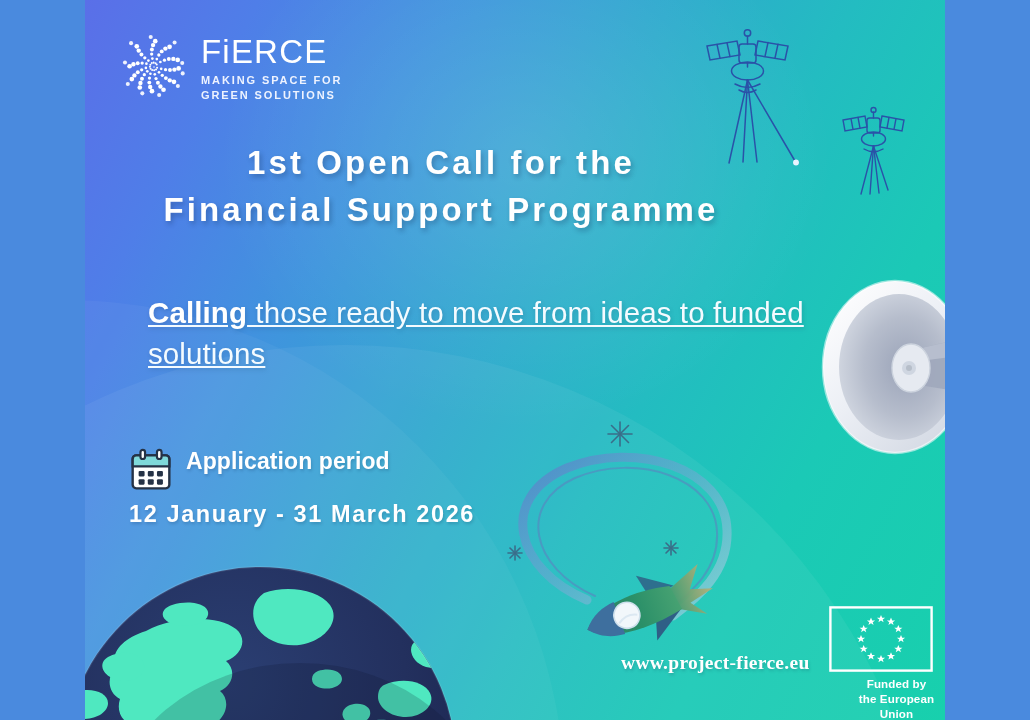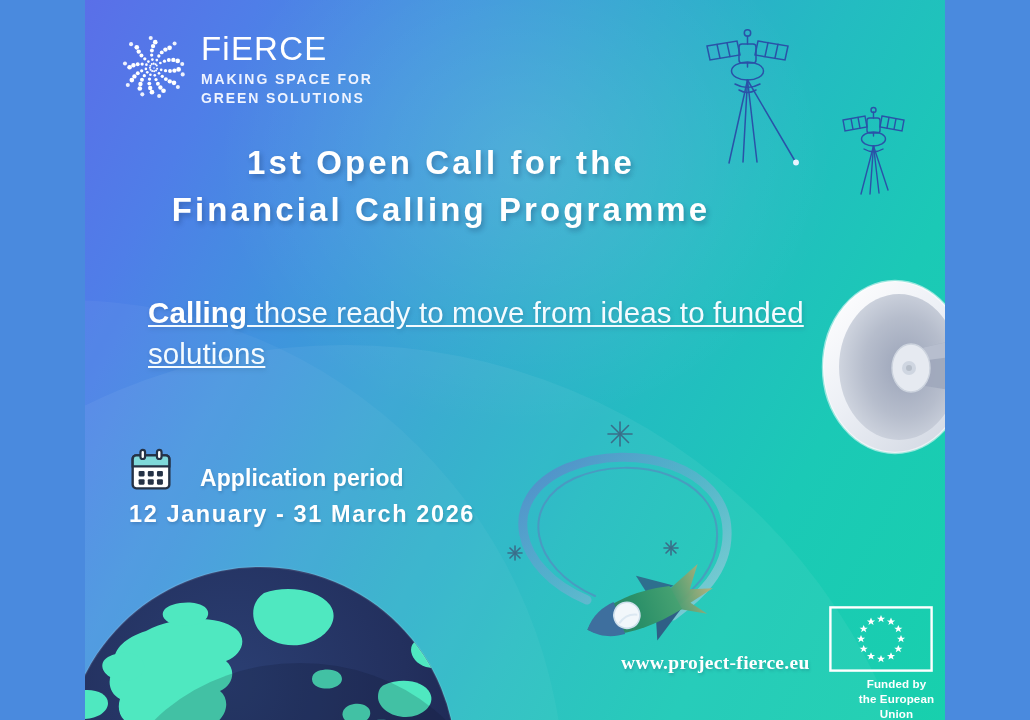--- a/index.html
+++ b/index.html
@@ -93,21 +93,21 @@
   .logo-word {
     color: #ffffff;
     font-size: 33px;
     font-weight: 400;
     letter-spacing: 1.2px;
     line-height: 1;
     font-family: "Liberation Sans", sans-serif;
   }
   .logo-tag {
     color: #eef3ff;
-    font-size: 14px;
+    font-size: 11px;
     font-weight: 700;
     letter-spacing: 1.9px;
     line-height: 1.35;
     margin-top: 5px;
     white-space: pre-line;
   }
 
   
   .headline {
     position: absolute;
@@ -136,21 +136,21 @@
     font-weight: 300;
     line-height: 1.38;
     letter-spacing: 0.1px;
     text-shadow: 1px 2px 4px rgba(20,50,90,0.20);
     text-decoration: underline;
   }
   .subhead b { font-weight: 700; color: #ffffff; }
 
   
   .appblock { position: absolute; left: 44px; top: 448px; }
-  .appline { display: flex; align-items: flex-end; gap: 27px; }
+  .appline { display: flex; align-items: flex-start; gap: 13px; }
   .cal-icon { width: 44px; height: 44px; display: block; flex: 0 0 auto; }
   .app-label {
     color: #ffffff;
     font-size: 23px;
     font-weight: 700;
     letter-spacing: 0.1px;
     text-shadow: 1px 2px 3px rgba(20,50,90,0.22);
   }
   .app-dates {
     margin-top: 9px;
@@ -520,21 +520,21 @@
       </svg>
       <div class="logo-type">
         <div class="logo-word">FiERCE</div>
         <div class="logo-tag">MAKING SPACE FOR
 GREEN SOLUTIONS</div>
       </div>
     </div>
 
     <div class="headline">
       <span class="l1">1st Open Call for the</span>
-      <span class="l2">Financial  Calling Programme</span>
+      <span class="l2">Financial  Support Programme</span>
     </div>
 
     <div class="subhead"><b>Calling</b><span> those ready to move from ideas to funded solutions</span></div>
 
     <div class="appblock">
       <div class="appline">
         <svg class="cal-icon" viewBox="0 0 48 48">
           <rect x="4" y="8" width="40" height="36" rx="4" fill="#ffffff" stroke="#253246" stroke-width="2.6"></rect>
           <path d="M4 12 a4 4 0 0 1 4 -4 h32 a4 4 0 0 1 4 4 v8 H4 Z" fill="#7fd9da" stroke="#253246" stroke-width="2.6"></path>
           <rect x="12.5" y="2" width="5" height="10" rx="2.5" fill="#ffffff" stroke="#253246" stroke-width="2.4"></rect>

